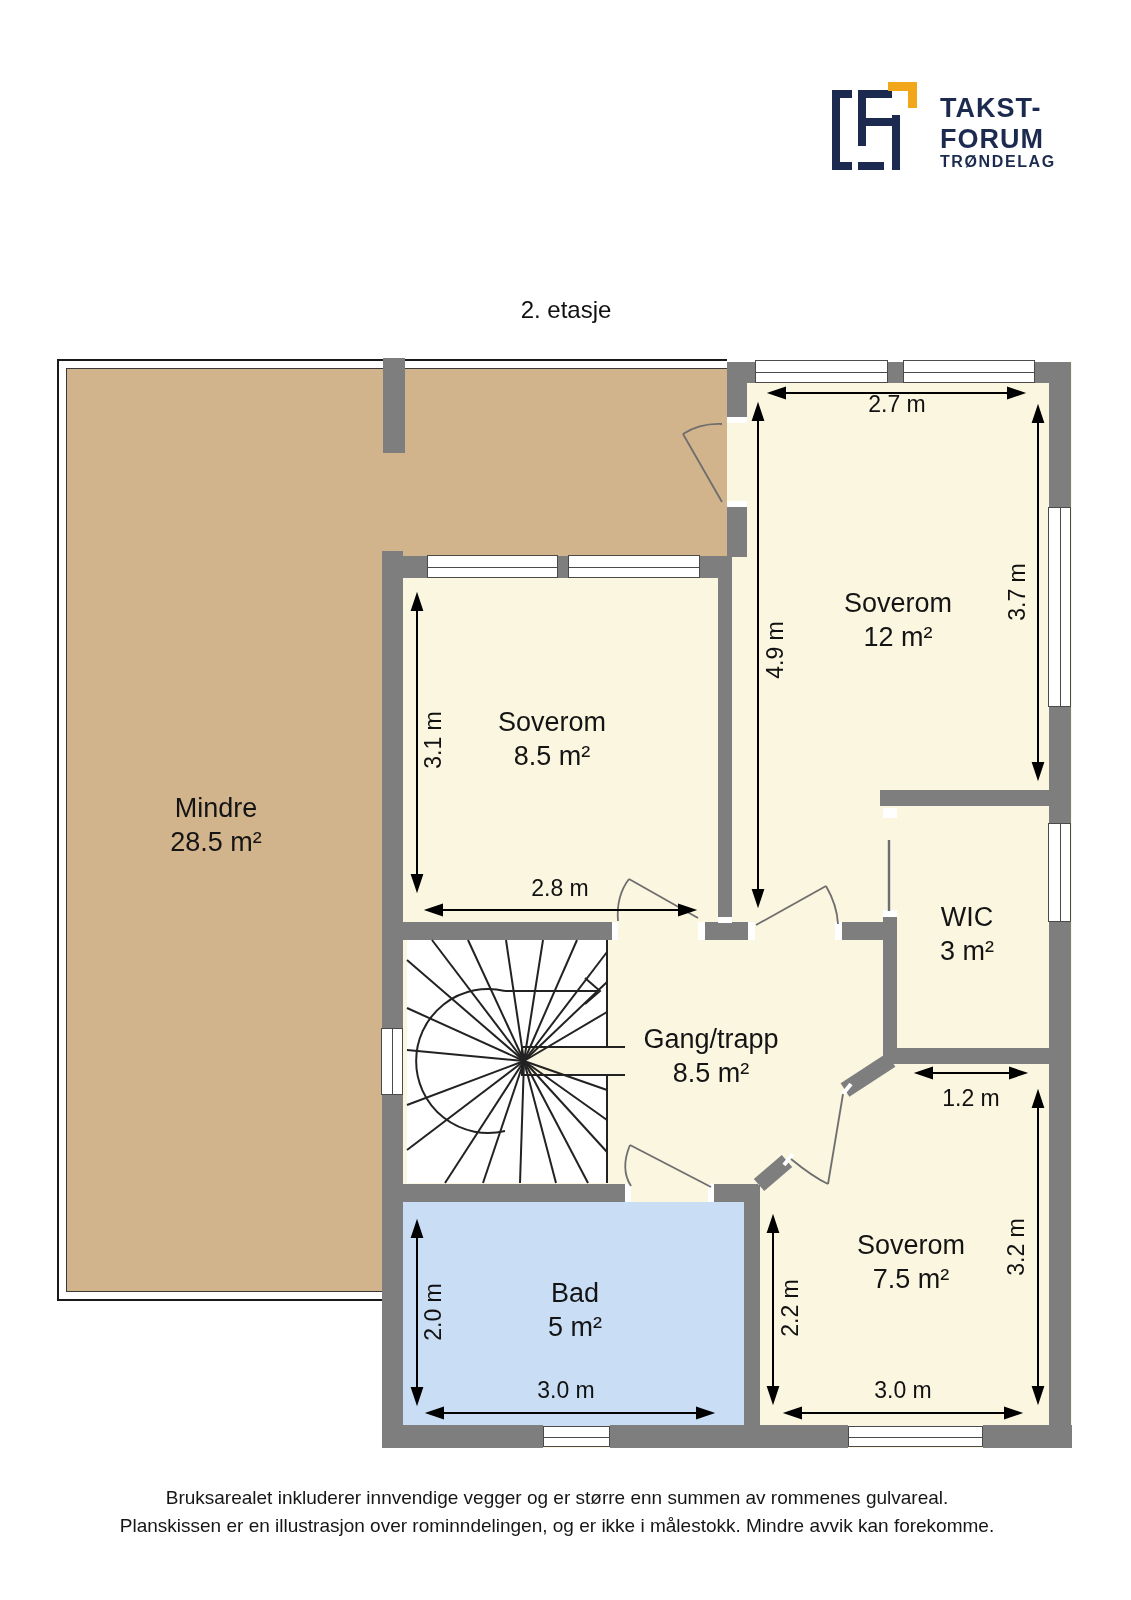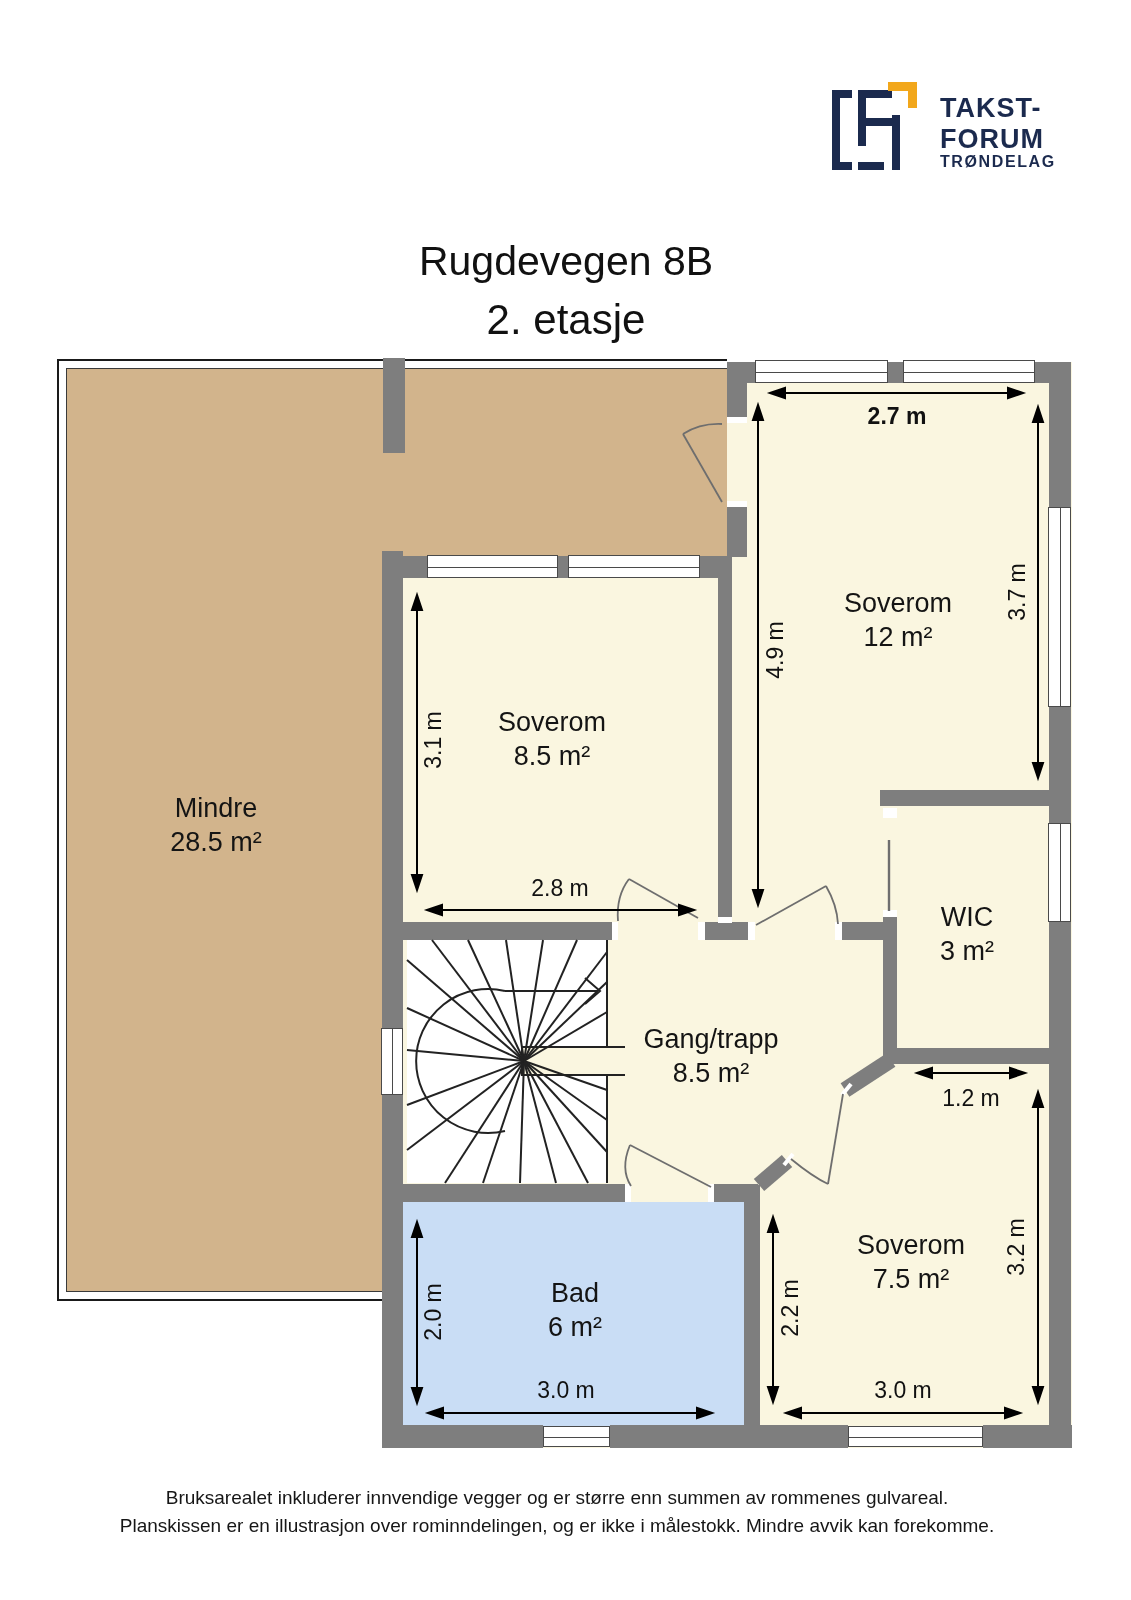--- a/index.html
+++ b/index.html
@@ -7,21 +7,21 @@
     position:relative;width:1131px;height:1600px;background:#ffffff;
     font-family:"Liberation Sans", sans-serif;color:#121212;overflow:hidden;border-radius:27px;
   }
   .abs{position:absolute;}
   
   .logo-seg{position:absolute;background:#1B2A4E;}
   .logo-seg.gold{background:#F2A71B;}
   .logo-line{position:absolute;color:#1B2A4E;font-weight:bold;white-space:nowrap;}
   
   .title{position:absolute;transform:translateX(-50%);font-size:41px;color:#111;white-space:nowrap;}
-  .subtitle{position:absolute;transform:translateX(-50%);font-size:42px;color:#111;white-space:nowrap;text-align:center;}
+  .subtitle{position:absolute;transform:translateX(-50%);font-size:24px;color:#111;white-space:nowrap;text-align:center;}
   
   .floor{position:absolute;background:#FAF6E0;}
   .balc-outer{position:absolute;background:#ffffff;}
   .balc-tan{position:absolute;background:#D2B48C;}
   .bath{position:absolute;background:#C9DDF5;}
   .stairwell{position:absolute;background:#ffffff;}
   .wall{position:absolute;background:#7E7E7E;}
   .frame{position:absolute;background:#ffffff;}
   .winh,.winv{position:absolute;background:#ffffff;border:1px solid #4a4a4a;box-sizing:border-box;}
   .winh::after{content:"";position:absolute;left:0;right:0;top:50%;height:1px;background:#4a4a4a;}
@@ -50,21 +50,20 @@
       <div class="logo-seg" style="left:62px;top:27px;width:8px;height:55px;"></div>
       <div class="logo-seg" style="left:28px;top:74px;width:26px;height:8px;"></div>
       <div class="logo-seg gold" style="left:58px;top:-6px;width:29px;height:9px;"></div>
       <div class="logo-seg gold" style="left:78px;top:-6px;width:9px;height:26px;"></div>
     </div>
   </div>
   <div class="logo-line" style="left:940px;top:93px;font-size:27px;letter-spacing:1px;">TAKST-</div>
   <div class="logo-line" style="left:940px;top:124px;font-size:27px;letter-spacing:1px;">FORUM</div>
   <div class="logo-line" style="left:940px;top:153px;font-size:16px;letter-spacing:1.6px;">TRØNDELAG</div>
 
-  <div class="title" style="left:566px;top:238px;">Rugdevegen 8B</div>
   <div class="subtitle" style="left:566px;top:296px;">2. etasje</div>
 
   <div class="abs" style="left:0;top:0;width:1131px;height:1600px;">
 
     <div class="floor" style="left:382px;top:362px;width:690px;height:1086px;"></div>
 
     <div class="balc-outer" style="left:57px;top:359px;width:326px;height:942px;border-left:2px solid #1a1a1a;border-top:2px solid #1a1a1a;border-bottom:2px solid #1a1a1a;box-sizing:border-box;"></div>
     <div class="balc-outer" style="left:383px;top:359px;width:344px;height:198px;border-top:2px solid #1a1a1a;box-sizing:border-box;"></div>
     <div class="balc-tan" style="left:66px;top:368px;width:317px;height:924px;border-left:1px solid #3a3a3a;border-top:1px solid #3a3a3a;border-bottom:1px solid #3a3a3a;box-sizing:border-box;"></div>
     <div class="balc-tan" style="left:383px;top:368px;width:344px;height:188px;border-top:1px solid #3a3a3a;box-sizing:border-box;"></div>
@@ -229,28 +228,28 @@
     <div class="room-label" style="left:967px;top:934px;">
       <div>WIC</div>
         <div>3 m²</div>
     </div>
     <div class="room-label" style="left:683px;top:1056px;margin-left:28px;">
       <div>Gang/trapp</div>
         <div>8.5 m²</div>
     </div>
     <div class="room-label" style="left:575px;top:1310px;">
       <div>Bad</div>
-        <div>6 m²</div>
+        <div>5 m²</div>
     </div>
     <div class="room-label" style="left:911px;top:1262px;">
       <div>Soverom</div>
         <div>7.5 m²</div>
     </div>
 
-    <div class="dim" style="left:897px;top:416px;font-weight:bold;">2.7 m</div>
+    <div class="dim" style="left:897px;top:404px;">2.7 m</div>
     <div class="dim v" style="left:775px;top:650px;">4.9 m</div>
     <div class="dim v" style="left:1017px;top:592px;">3.7 m</div>
     <div class="dim v" style="left:433px;top:740px;">3.1 m</div>
     <div class="dim" style="left:560px;top:888px;">2.8 m</div>
     <div class="dim" style="left:971px;top:1098px;">1.2 m</div>
     <div class="dim v" style="left:1016px;top:1247px;">3.2 m</div>
     <div class="dim v" style="left:790px;top:1308px;">2.2 m</div>
     <div class="dim" style="left:903px;top:1390px;">3.0 m</div>
     <div class="dim v" style="left:433px;top:1312px;">2.0 m</div>
     <div class="dim" style="left:566px;top:1390px;">3.0 m</div>

